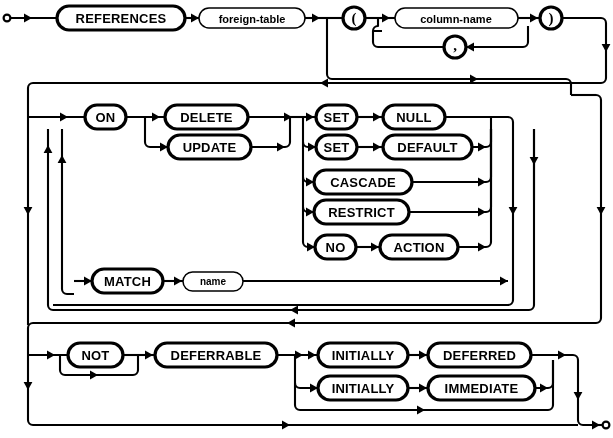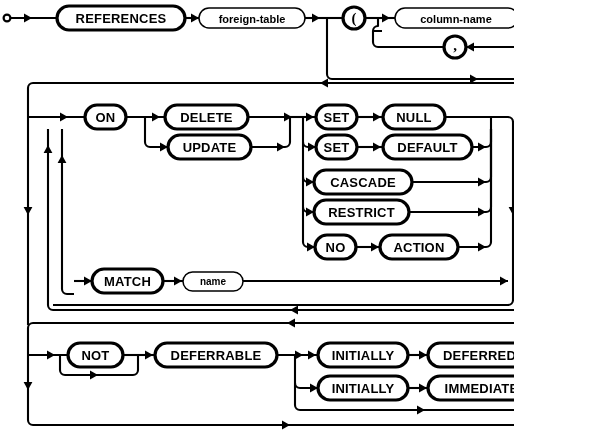--- a/index.html
+++ b/index.html
@@ -1,18 +1,18 @@
 <!DOCTYPE html>
 <html><head>
 <meta charset="utf-8">
 <style>
   html,body{margin:0;padding:0;background:#ffffff;}
   #page{
     position:relative;
-    width:514px;height:438px;
+    width:613px;height:438px;
     background:#ffffff;
     overflow:hidden;
     font-family:"Liberation Sans", sans-serif;
   }
   svg{display:block;}
   .rail{fill:none;stroke:#000000;stroke-width:2.1;stroke-linecap:butt;stroke-linejoin:round;}
   .arrow{fill:#000000;stroke:none;}
   .term-box{fill:#ffffff;stroke:#000000;stroke-width:3.2;}
   .nonterm-box{fill:#ffffff;stroke:#000000;stroke-width:1.5;}
   .term-label{

